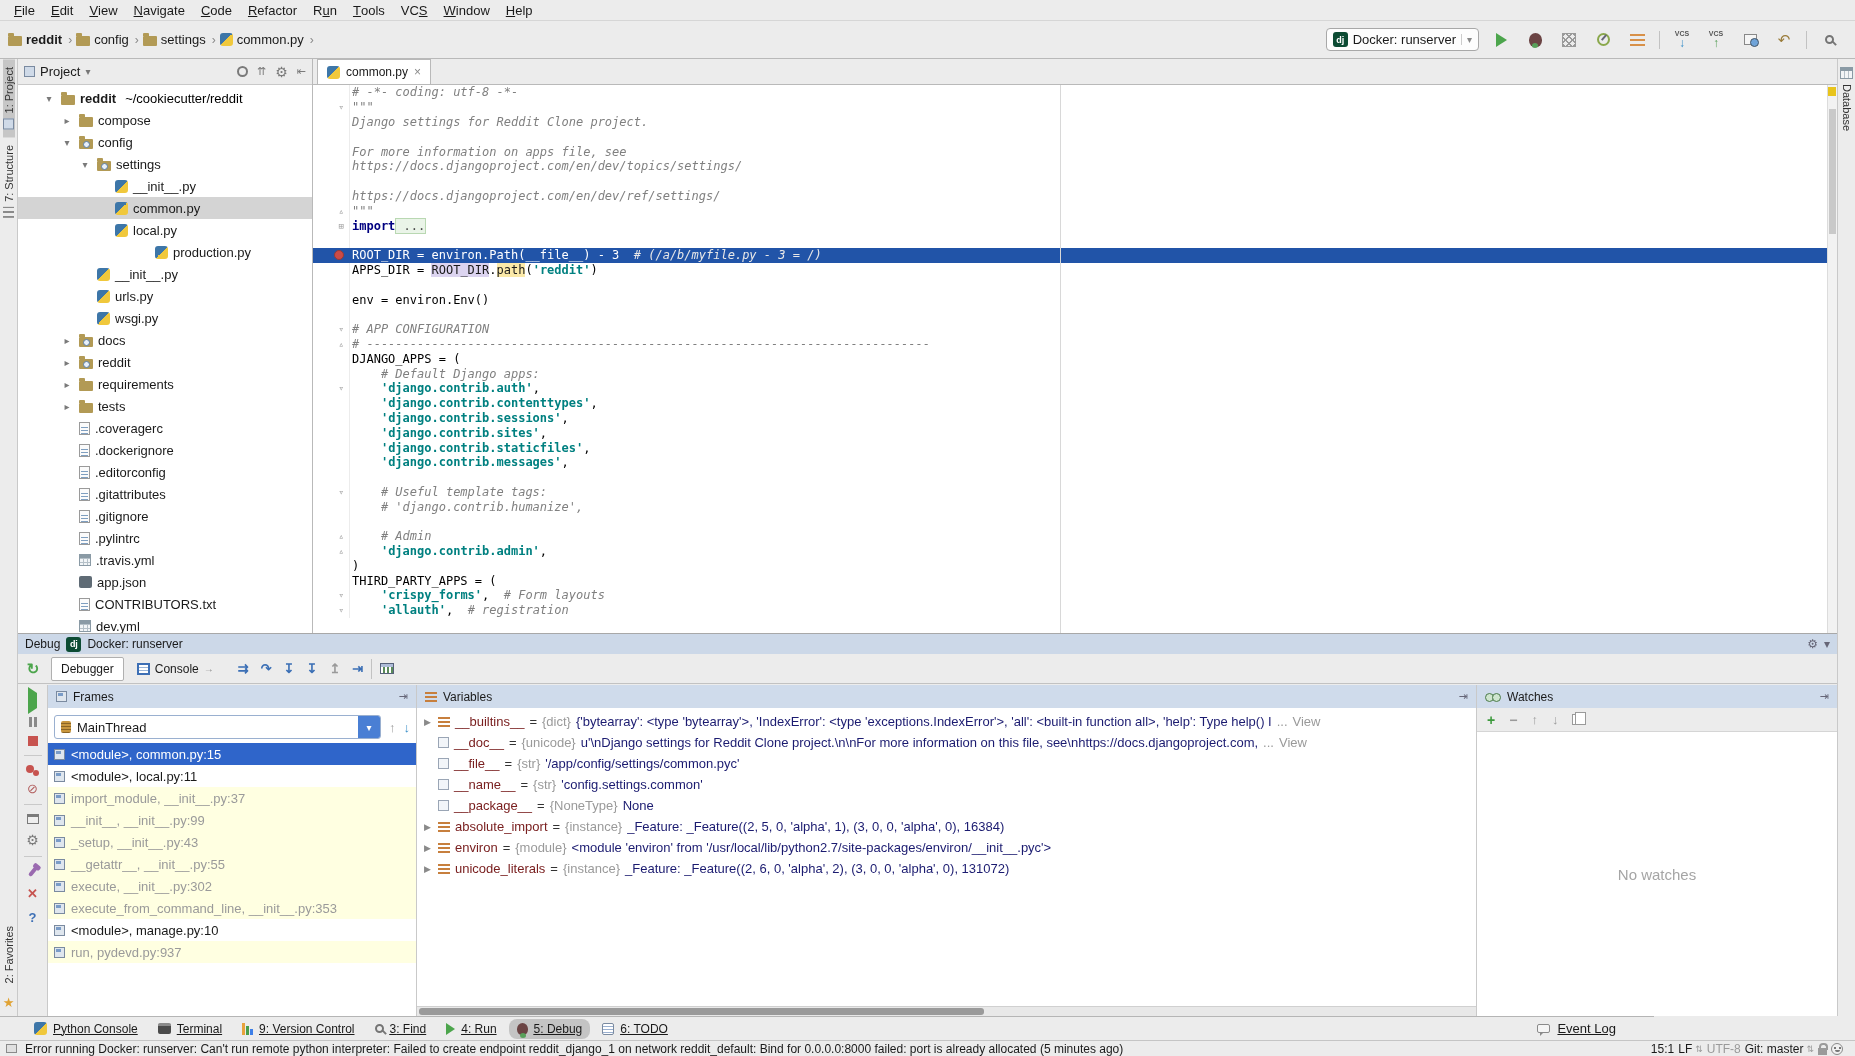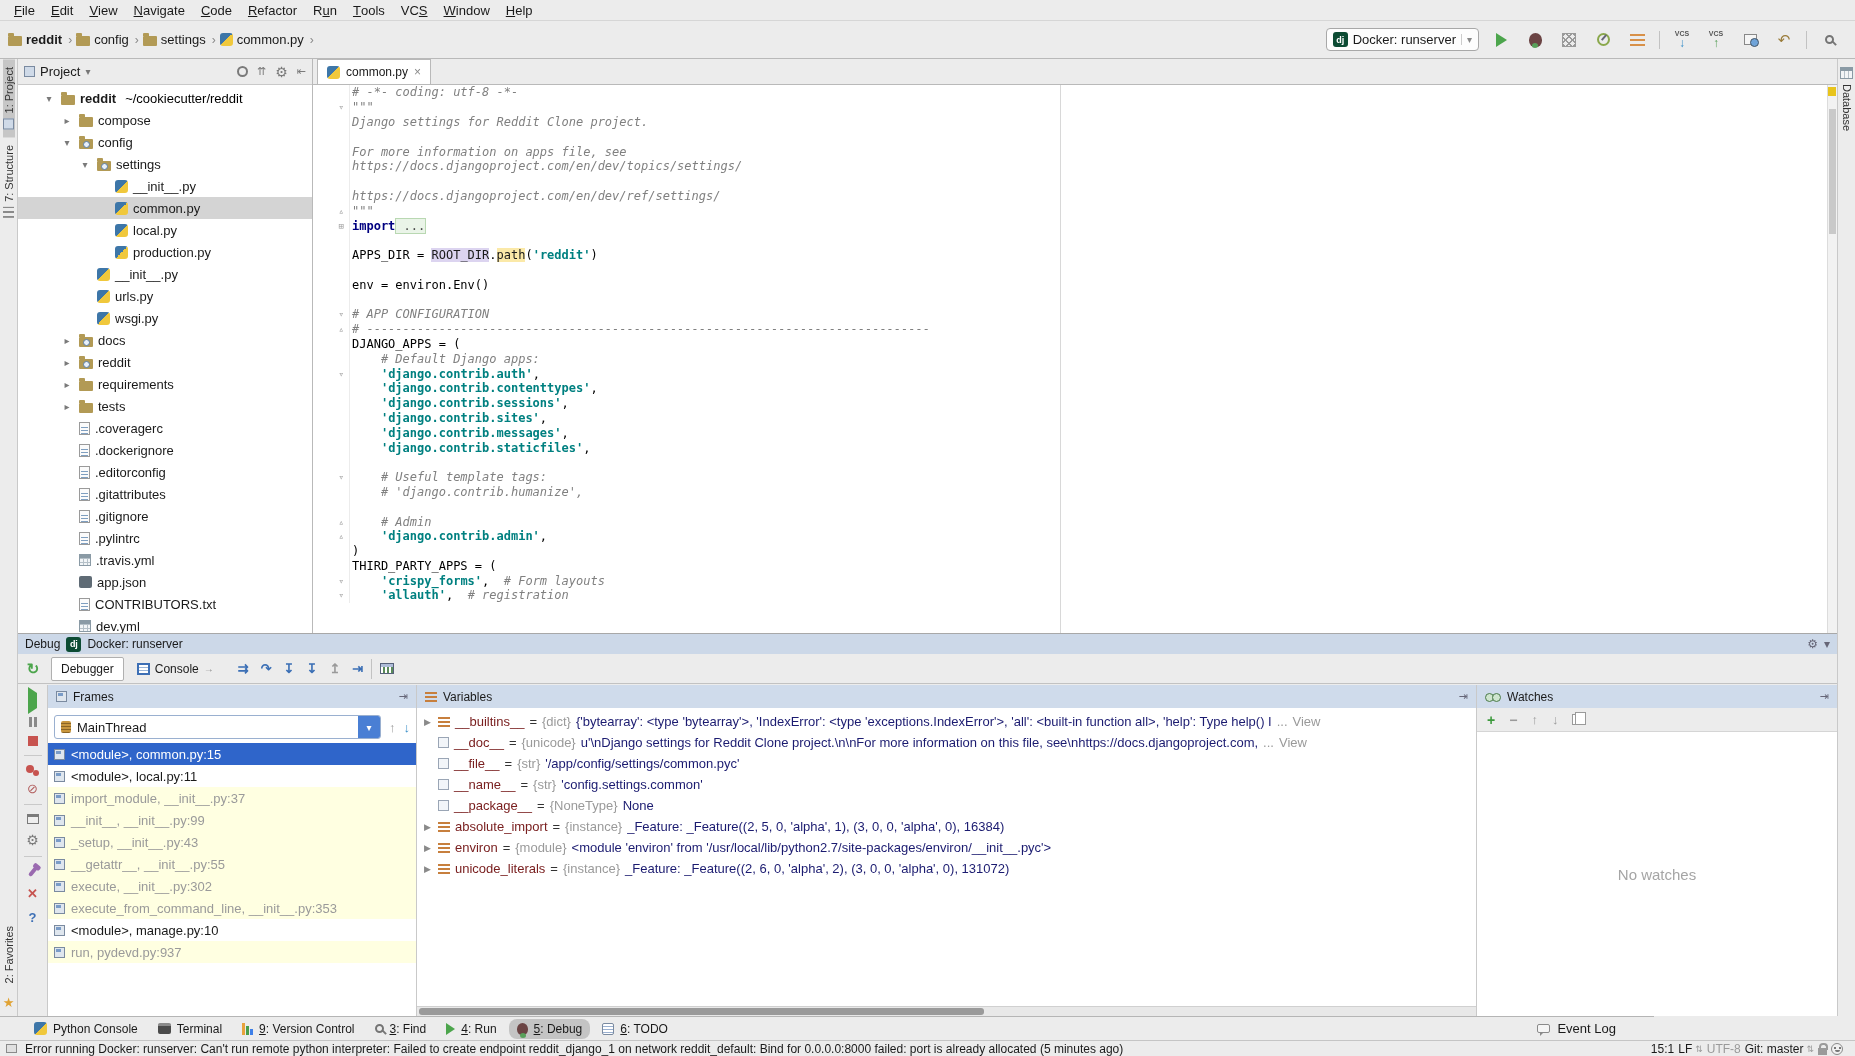--- a/index.html
+++ b/index.html
@@ -193,21 +193,21 @@
   .hscroll { position:absolute; left:0; right:0; bottom:0; height:10px; background:#e8e8e8; border-top:1px solid #d0d0d0; }
   .hscroll .thumb { position:absolute; left:2px; top:1px; height:7px; width:565px; background:#9a9a9a; border-radius:3px; }
   .watches { width:360px; background:#fff; display:flex; flex-direction:column; }
   .wtools { height:24px; display:flex; align-items:center; gap:14px; padding:0 10px; background:#ececec; border-bottom:1px solid #d5d5d5; }
   .wtools .plus { color:#3d9a3d; font-weight:bold; font-size:14px; }
   .wtools .minus { color:#9a9a9a; font-weight:bold; font-size:14px; }
   .wtools .arr { color:#9a9a9a; font-weight:bold; }
   .wempty { flex:1; display:flex; align-items:center; justify-content:center; color:#a5a5a5; font-size:15px; }
 
   
-  .twbar { position:absolute; left:0; top:1016px; width:1654px; height:24px; background:#ececec; border-top:1px solid #b5b5b5; display:flex; align-items:center; padding:0 8px; }
+  .twbar { position:absolute; left:0; top:1016px; width:1654px; height:24px; background:#ececec; border-top:1px solid #b5b5b5; display:flex; align-items:center; padding:0 8px;text-decoration:underline; }
   .twleft { display:flex; align-items:center; gap:4px; margin-left:18px; }
   .twbtn { display:flex; align-items:center; gap:6px; height:20px; padding:0 8px; font-size:12px; }
   .twbtn.sel { background:#c4c4c4; border-radius:8px; }
   .twright { margin-left:auto; display:flex; align-items:center; gap:7px; padding-right:30px; }
   .status { position:absolute; left:0; top:1040px; width:1855px; height:16px; background:#ececec; border-top:1px solid #c5c5c5; display:flex; align-items:center; font-size:12px; padding:0 6px; gap:8px; }
   .status .msg { white-space:nowrap; overflow:hidden; }
   .status .right { margin-left:auto; display:flex; align-items:center; gap:4px; padding-right:6px;justify-content:space-between; }
   .status .wid { display:flex; align-items:center; gap:3px; }
   .status .upd { color:#9a9a9a; font-size:9px; }
   .status .dim { color:#9a9a9a; }
@@ -363,21 +363,21 @@
         <li class="trow sel" style="padding-left: 78px;">
           <span class="tw-arrow"></span>
           <span class="i-py"></span>
           <span class="tlbl">common.py</span>
         </li>
         <li class="trow" style="padding-left: 78px;">
           <span class="tw-arrow"></span>
           <span class="i-py"></span>
           <span class="tlbl">local.py</span>
         </li>
-        <li class="trow" style="padding-left: 78px;">
+        <li class="trow" style="padding-left: 78px; margin-left: 40px;">
           <span class="tw-arrow"></span>
           <span class="i-py"></span>
           <span class="tlbl">production.py</span>
         </li>
         <li class="trow" style="padding-left: 60px;">
           <span class="tw-arrow"></span>
           <span class="i-py"></span>
           <span class="tlbl">__init__.py</span>
         </li>
         <li class="trow" style="padding-left: 60px;">
@@ -476,34 +476,35 @@
         <div class="cline"><span class="gut"><span>▿</span></span><span class="code"><span class="sg-c">"""</span></span></div>
         <div class="cline"><span class="gut"></span><span class="code"><span class="sg-c">Django settings for Reddit Clone project.</span></span></div>
         <div class="cline"><span class="gut"></span><span class="code"></span></div>
         <div class="cline"><span class="gut"></span><span class="code"><span class="sg-c">For more information on apps file, see</span></span></div>
         <div class="cline"><span class="gut"></span><span class="code"><span class="sg-c">https://docs.djangoproject.com/en/dev/topics/settings/</span></span></div>
         <div class="cline"><span class="gut"></span><span class="code"></span></div>
         <div class="cline"><span class="gut"></span><span class="code"><span class="sg-c">https://docs.djangoproject.com/en/dev/ref/settings/</span></span></div>
         <div class="cline"><span class="gut"><span>▵</span></span><span class="code"><span class="sg-c">"""</span></span></div>
         <div class="cline"><span class="gut"><span>⊞</span></span><span class="code"><span class="sg-k">import</span><span class="sg-f"> ...</span></span></div>
         <div class="cline"><span class="gut"></span><span class="code"></span></div>
+        <div class="cline exec"><span class="gut"><span class="i-bpdot"></span></span><span class="code"><span class="sg-w">ROOT_DIR = environ.Path(__file__) - 3  </span><span class="sg-wc"># (/a/b/myfile.py - 3 = /)</span></span></div>
         <div class="cline"><span class="gut"></span><span class="code"><span class="sg-p">APPS_DIR = </span><span class="sg-hp">ROOT_DIR</span><span class="sg-p">.</span><span class="sg-hy">path</span><span class="sg-p">(</span><span class="sg-s">'reddit'</span><span class="sg-p">)</span></span></div>
         <div class="cline"><span class="gut"></span><span class="code"></span></div>
         <div class="cline"><span class="gut"></span><span class="code"><span class="sg-p">env = environ.Env()</span></span></div>
         <div class="cline"><span class="gut"></span><span class="code"></span></div>
         <div class="cline"><span class="gut"><span>▿</span></span><span class="code"><span class="sg-c"># APP CONFIGURATION</span></span></div>
         <div class="cline"><span class="gut"><span>▵</span></span><span class="code"><span class="sg-c"># ------------------------------------------------------------------------------</span></span></div>
         <div class="cline"><span class="gut"></span><span class="code"><span class="sg-p">DJANGO_APPS = (</span></span></div>
         <div class="cline"><span class="gut"></span><span class="code"><span class="sg-c">    # Default Django apps:</span></span></div>
         <div class="cline"><span class="gut"><span>▿</span></span><span class="code"><span class="sg-p">    </span><span class="sg-s">'django.contrib.auth'</span><span class="sg-p">,</span></span></div>
         <div class="cline"><span class="gut"></span><span class="code"><span class="sg-p">    </span><span class="sg-s">'django.contrib.contenttypes'</span><span class="sg-p">,</span></span></div>
         <div class="cline"><span class="gut"></span><span class="code"><span class="sg-p">    </span><span class="sg-s">'django.contrib.sessions'</span><span class="sg-p">,</span></span></div>
         <div class="cline"><span class="gut"></span><span class="code"><span class="sg-p">    </span><span class="sg-s">'django.contrib.sites'</span><span class="sg-p">,</span></span></div>
+        <div class="cline"><span class="gut"></span><span class="code"><span class="sg-p">    </span><span class="sg-s">'django.contrib.staticfiles'</span><span class="sg-p">,</span></span></div>
         <div class="cline"><span class="gut"></span><span class="code"><span class="sg-p">    </span><span class="sg-s">'django.contrib.messages'</span><span class="sg-p">,</span></span></div>
-        <div class="cline"><span class="gut"></span><span class="code"><span class="sg-p">    </span><span class="sg-s">'django.contrib.staticfiles'</span><span class="sg-p">,</span></span></div>
         <div class="cline"><span class="gut"></span><span class="code"></span></div>
         <div class="cline"><span class="gut"><span>▿</span></span><span class="code"><span class="sg-c">    # Useful template tags:</span></span></div>
         <div class="cline"><span class="gut"></span><span class="code"><span class="sg-c">    # 'django.contrib.humanize',</span></span></div>
         <div class="cline"><span class="gut"></span><span class="code"></span></div>
         <div class="cline"><span class="gut"><span>▵</span></span><span class="code"><span class="sg-c">    # Admin</span></span></div>
         <div class="cline"><span class="gut"><span>▵</span></span><span class="code"><span class="sg-p">    </span><span class="sg-s">'django.contrib.admin'</span><span class="sg-p">,</span></span></div>
         <div class="cline"><span class="gut"></span><span class="code"><span class="sg-p">)</span></span></div>
         <div class="cline"><span class="gut"></span><span class="code"><span class="sg-p">THIRD_PARTY_APPS = (</span></span></div>
         <div class="cline"><span class="gut"><span>▿</span></span><span class="code"><span class="sg-p">    </span><span class="sg-s">'crispy_forms'</span><span class="sg-p">,  </span><span class="sg-c"># Form layouts</span></span></div>
         <div class="cline"><span class="gut"><span>▿</span></span><span class="code"><span class="sg-p">    </span><span class="sg-s">'allauth'</span><span class="sg-p">,  </span><span class="sg-c"># registration</span></span></div>

